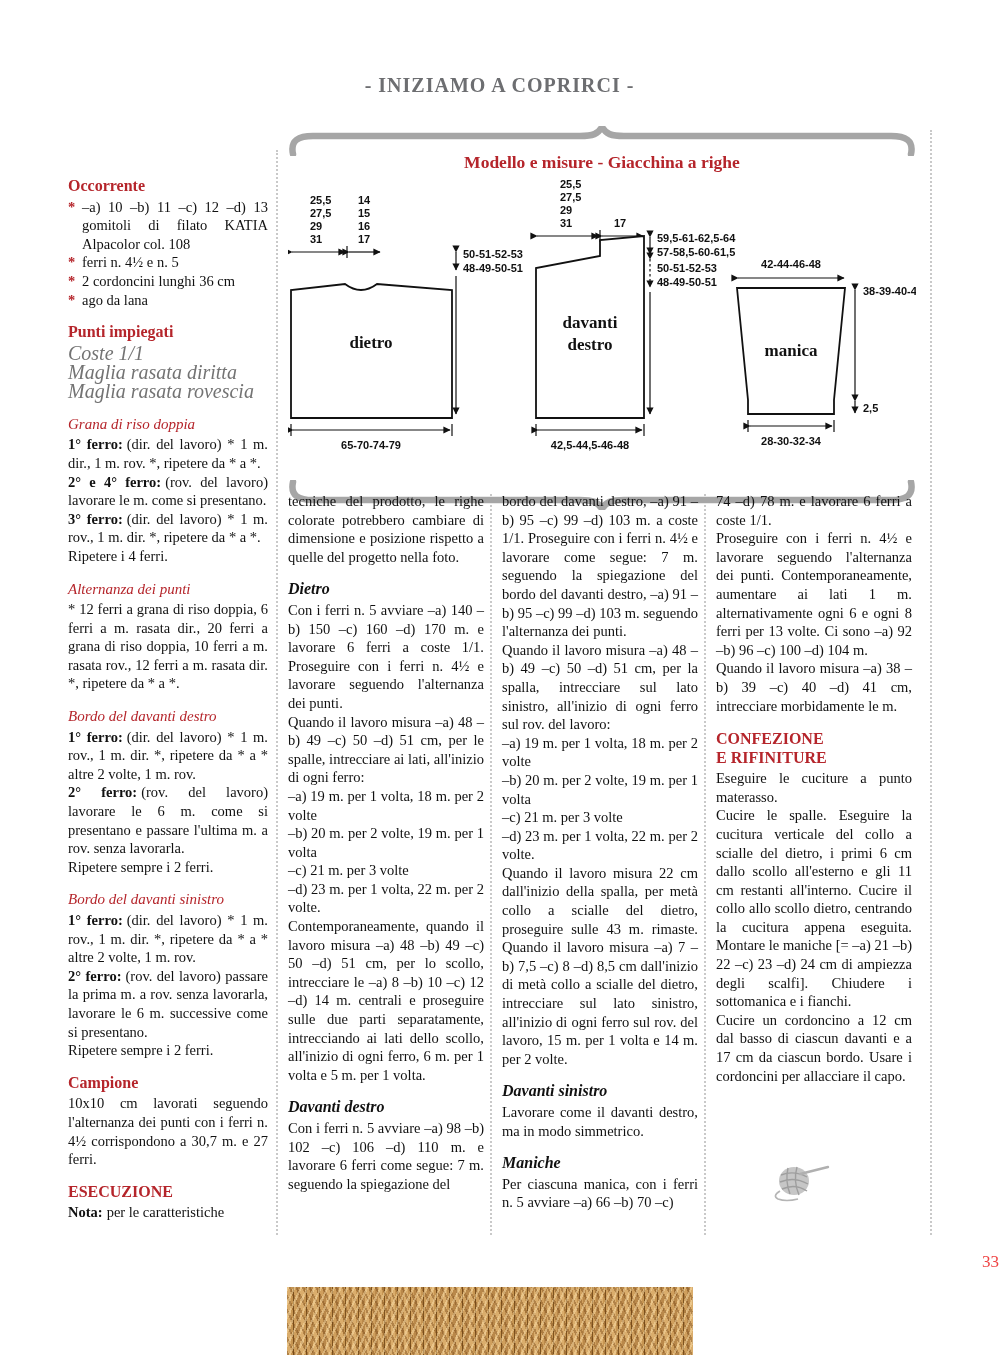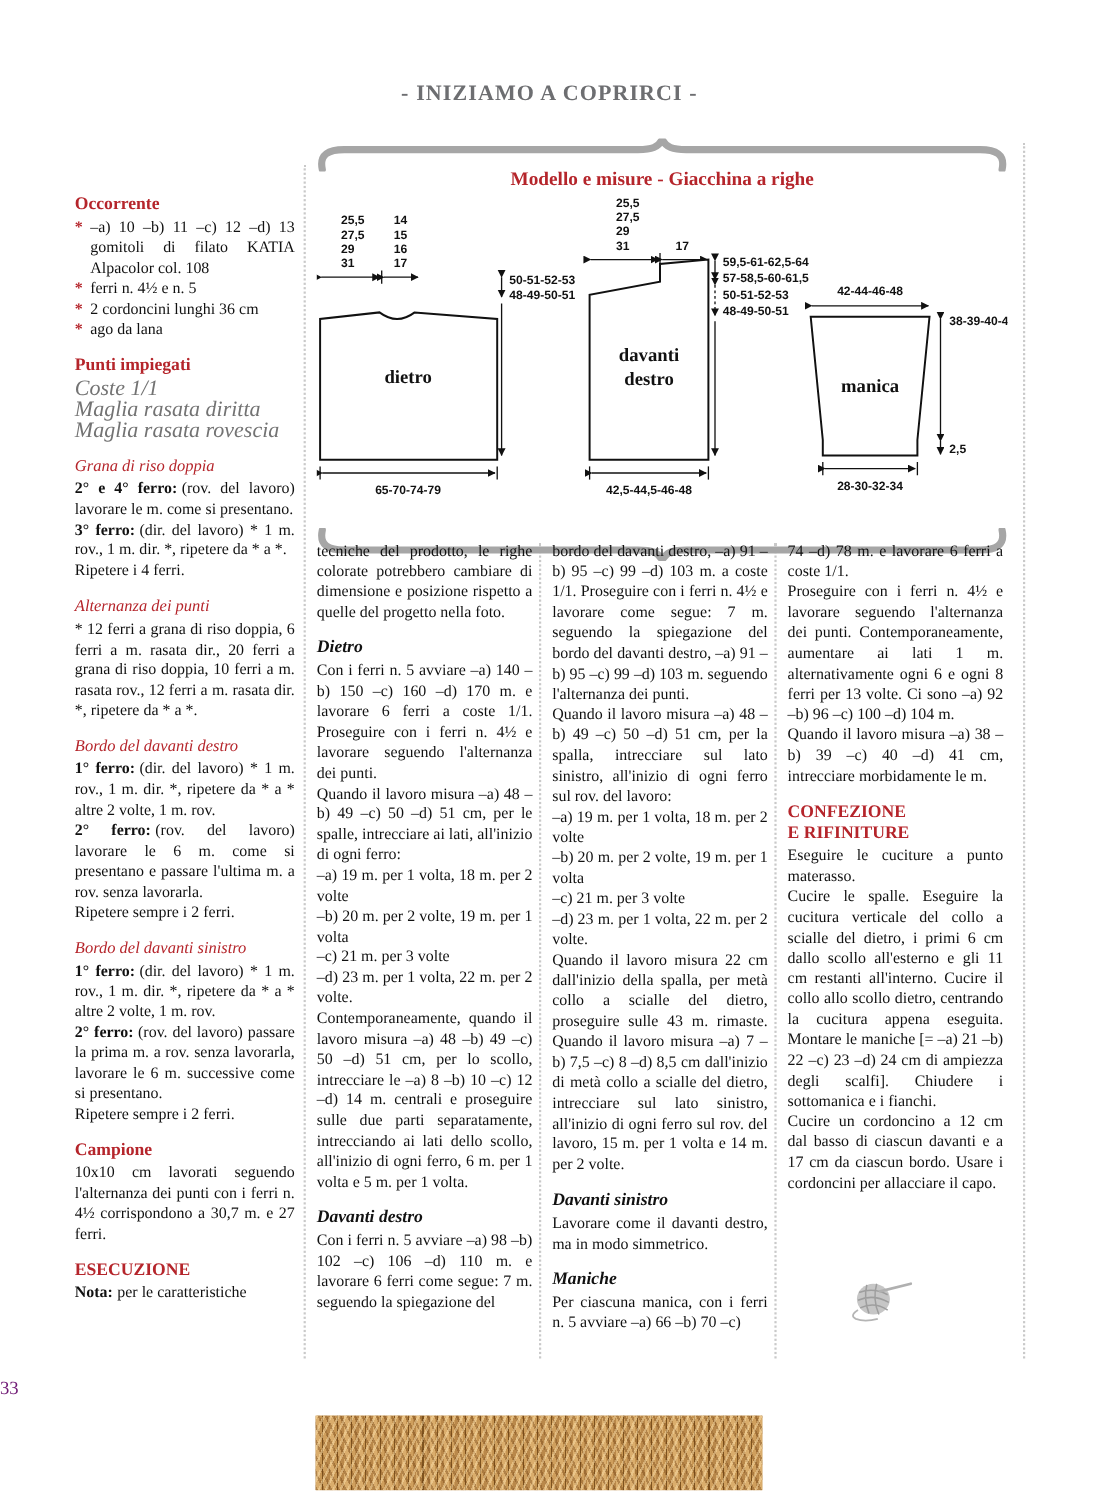--- a/index.html
+++ b/index.html
@@ -18,21 +18,21 @@
   .lead{font-weight:bold;margin-right:4px;}
   .li{position:relative;padding-left:14px;}
   .star{position:absolute;left:0;color:#b5252b;font-weight:bold;}
   .diagram{position:absolute;left:288px;top:124px;width:628px;height:392px;}
   .dtitle{position:absolute;top:28px;left:0;width:100%;text-align:center;
           color:#b5252b;font-weight:bold;font-size:17.5px;}
   .brace{position:absolute;left:0;width:628px;height:30px;}
   .schem{position:absolute;left:0;top:54px;}
   .schem text{font-family:"Liberation Sans",sans-serif;font-weight:bold;font-size:11px;fill:#111;}
   .schem text.plabel{font-family:"Liberation Serif",serif;font-size:17px;}
-  .pagenum{position:absolute;top:1252px;left:0;width:100%;text-align:left;font-size:17px;color:#701a75;}
+  .pagenum{position:absolute;top:1252px;left:0;width:100%;text-align:right;font-size:17px;color:#ef4444;}
   .knit{position:absolute;left:287px;top:1287px;width:406px;height:68px;
         background-color:#c79757;
         background-image:
           repeating-linear-gradient(115deg, rgba(255,228,175,.45) 0 2px, transparent 2px 6px),
           repeating-linear-gradient(65deg, rgba(110,62,16,.38) 0 2px, transparent 2px 6px),
           repeating-linear-gradient(90deg,#daad6c 0 4px,#c69552 4px 6px,#7e531f 6px 7px,#cf9f5d 7px 10px,#b9884a 10px 13px);}
   .yarn{position:absolute;left:768px;top:1158px;}
 </style>
 </head>
 <body>
@@ -135,20 +135,21 @@
     <div class="li"><span class="star">*</span><span>ferri n. 4½ e n. 5</span></div>
     <div class="li"><span class="star">*</span><span>2 cordoncini lunghi 36 cm</span></div>
     <div class="li"><span class="star">*</span><span>ago da lana</span></div>
 
     <div class="rh">Punti impiegati</div>
     <div class="rline">Coste 1/1</div>
     <div class="rline">Maglia rasata diritta</div>
     <div class="rline">Maglia rasata rovescia</div>
 
     <div class="rhi">Grana di riso doppia</div>
+    <p><b class="lead">1° ferro:</b><span>(dir. del lavoro) * 1 m. dir., 1 m. rov. *, ripetere da * a *.</span></p>
     <p><b class="lead">2° e 4° ferro:</b><span>(rov. del lavoro) lavorare le m. come si presentano.</span></p>
     <p><b class="lead">3° ferro:</b><span>(dir. del lavoro) * 1 m. rov., 1 m. dir. *, ripetere da * a *.</span></p>
     <p>Ripetere i 4 ferri.</p>
 
     <div class="rhi">Alternanza dei punti</div>
     <p>* 12 ferri a grana di riso doppia, 6 ferri a m. rasata dir., 20 ferri a grana di riso doppia, 10 ferri a m. rasata rov., 12 ferri a m. rasata dir. *, ripetere da * a *.</p>
 
     <div class="rhi">Bordo del davanti destro</div>
     <p><b class="lead">1° ferro:</b><span>(dir. del lavoro) * 1 m. rov., 1 m. dir. *, ripetere da * a * altre 2 volte, 1 m. rov.</span></p>
     <p><b class="lead">2° ferro:</b><span>(rov. del lavoro) lavorare le 6 m. come si presentano e passare l'ultima m. a rov. senza lavorarla.</span></p>

